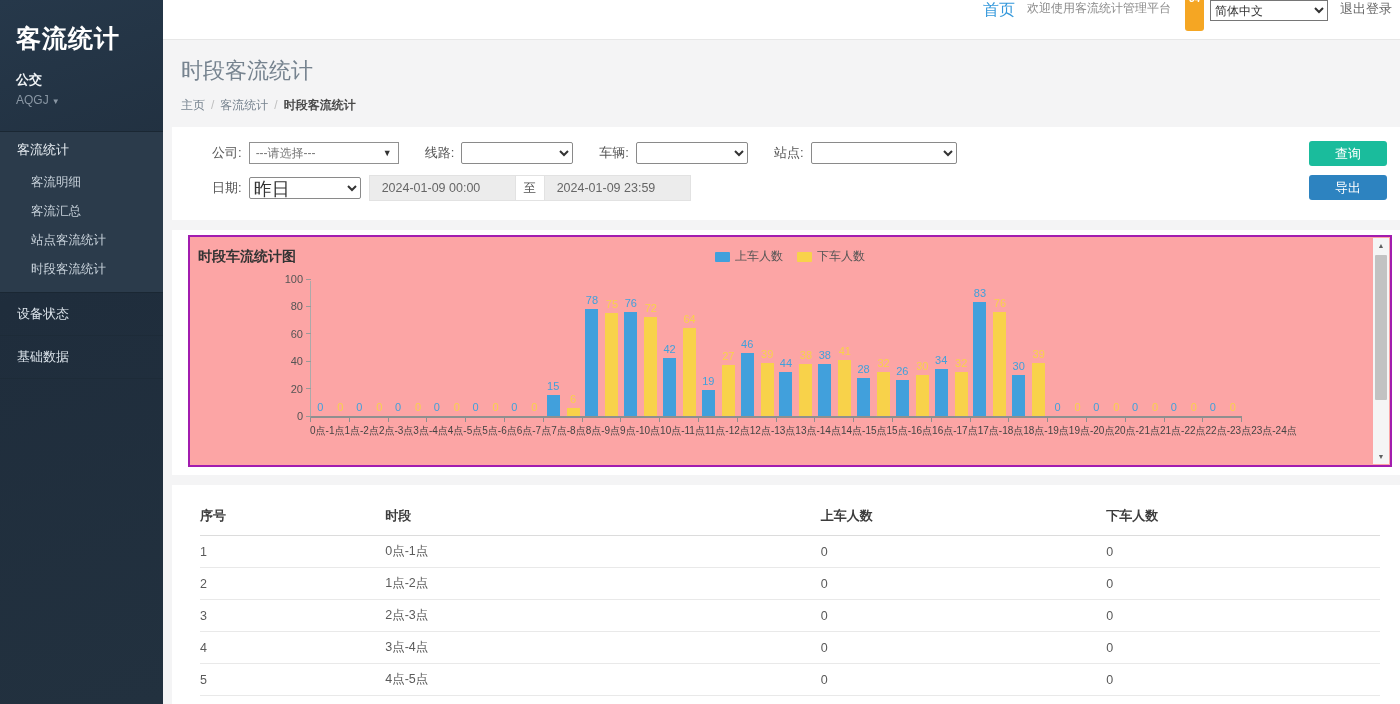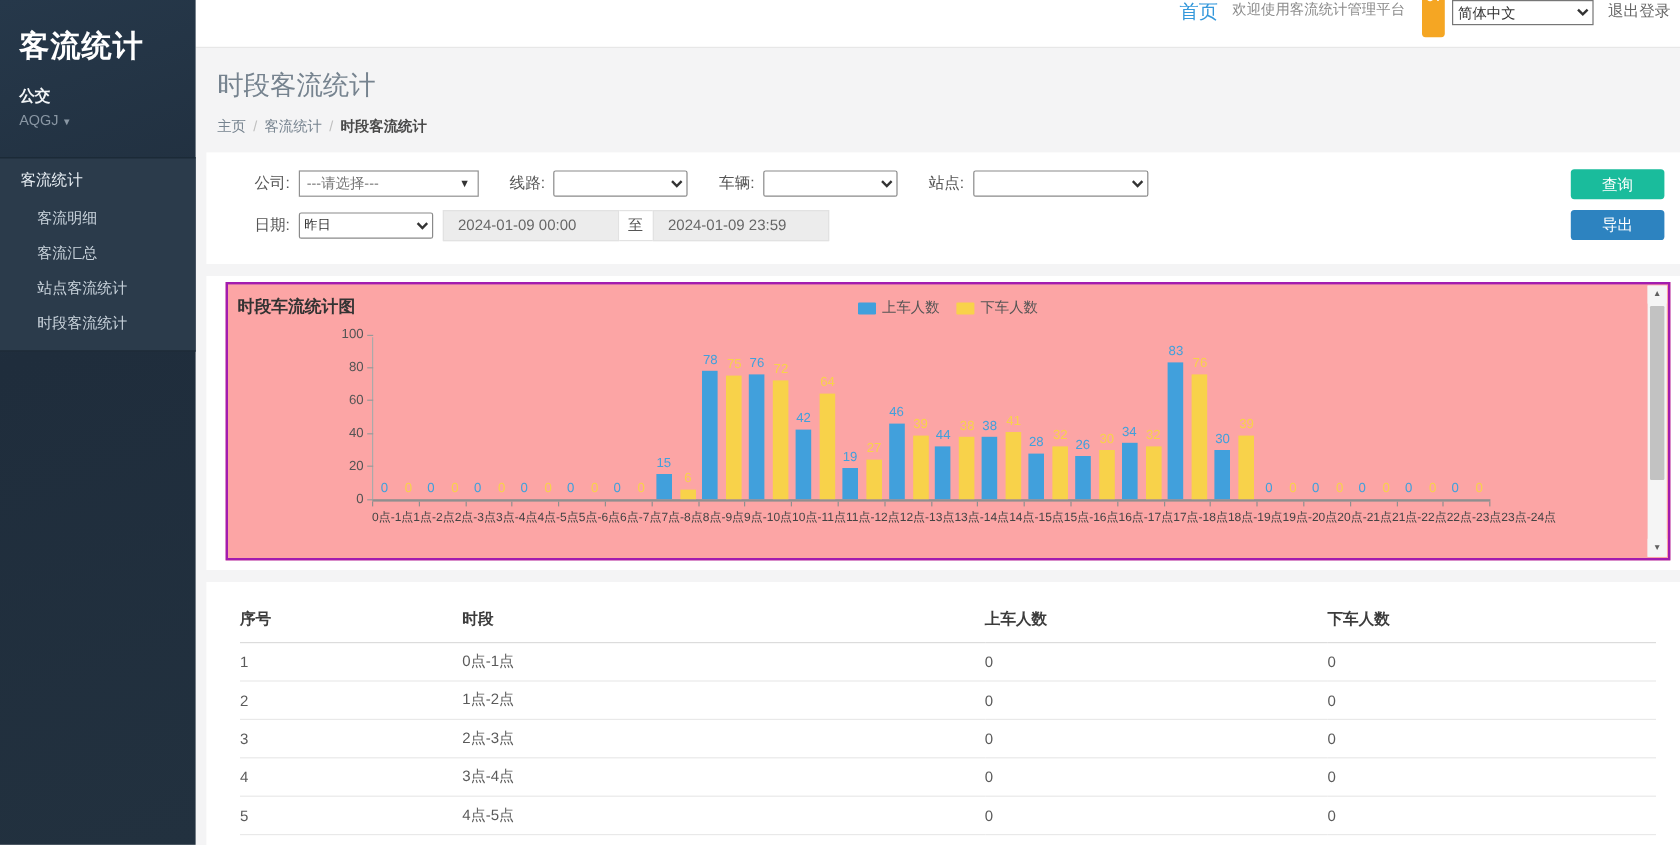--- a/index.html
+++ b/index.html
@@ -43,21 +43,21 @@
 
   
   .panel { background:#ffffff; margin-left:9px; }
   .filter-panel { margin-top:13px; height:93px; position:relative; padding:15px 110px 0 40px; }
   .filter-row { display:flex; align-items:center; margin-bottom:11px; }
   .f-label { color:#555; font-size:13px; margin-right:7px; white-space:nowrap; }
   .combo { width:150px; height:22px; border:1px solid #919191; background:#fff; display:flex;
            align-items:center; justify-content:space-between; padding:0 6px; cursor:pointer; margin-right:26px; }
   .combo .combo-text { color:#777; font-size:12px; }
   .combo .tri { color:#333; font-size:9px; }
-  .plain-select { height:22px; border:1px solid #8a8a8a; border-radius:2px; background:#fff; font-size:11px; color:#333; margin-right:26px; }
+  .plain-select { height:22px; border:1px solid #8a8a8a; border-radius:2px; background:#fff; font-size:18px; color:#333; margin-right:26px; }
   .sel-line { width:112px; } .sel-vehicle { width:112px; } .sel-station { width:146px; margin-right:0; }
   .sel-preset { width:112px; margin-right:8px; }
   .date-box { background:#ececec; height:26px; width:147px; display:flex; align-items:center;
               padding-left:12px; color:#666; font-size:12.5px; border:1px solid #e2e2e2; }
   .date-sep { background:#fff; border-top:1px solid #e2e2e2; border-bottom:1px solid #e2e2e2;
               height:26px; width:28px; display:flex; align-items:center; justify-content:center; color:#555; font-size:12.5px; }
   .btn-col { position:absolute; right:13px; top:14px; display:flex; flex-direction:column; gap:9px; }
   .btn { width:78px; height:25px; border:none; border-radius:3px; color:#fff; font-size:13px; cursor:pointer;
          font-family:"Liberation Sans",sans-serif; }
   .btn-query { background:#1abc9c; } .btn-export { background:#2d83c0; }
@@ -115,20 +115,24 @@
   <div class="menu">
     <div class="menu-section">
       <div class="menu-section-header">客流统计</div>
       <div id="submenu">
           <div class="submenu-item">客流明细</div>
           <div class="submenu-item">客流汇总</div>
           <div class="submenu-item">站点客流统计</div>
           <div class="submenu-item">时段客流统计</div>
         </div>
     </div>
+    <div id="menu-rest">
+        <div class="menu-item">设备状态</div>
+        <div class="menu-item">基础数据</div>
+      </div>
   </div>
 </div>
 
 <div class="main">
 
   <div class="topbar">
     <a class="home-link">首页</a>
     <span class="welcome-text">欢迎使用客流统计管理平台</span>
     <span class="count-badge">34</span>
     <select class="lang-select">
@@ -291,21 +295,21 @@
                 <span class="val" style="color: rgb(65, 160, 220);">42</span>
               </div>
               <div class="bar" style="background: rgb(248, 210, 74); height: 87.68px;">
                 <span class="val" style="color: rgb(248, 210, 74);">64</span>
               </div>
             </div>
             <div class="group">
               <div class="bar" style="background: rgb(65, 160, 220); height: 26.03px;">
                 <span class="val" style="color: rgb(65, 160, 220);">19</span>
               </div>
-              <div class="bar" style="background: rgb(248, 210, 74); height: 33px;">
+              <div class="bar" style="background: rgb(248, 210, 74); height: 51px;">
                 <span class="val" style="color: rgb(248, 210, 74);">27</span>
               </div>
             </div>
             <div class="group">
               <div class="bar" style="background: rgb(65, 160, 220); height: 63.02px;">
                 <span class="val" style="color: rgb(65, 160, 220);">46</span>
               </div>
               <div class="bar" style="background: rgb(248, 210, 74); height: 53.43px;">
                 <span class="val" style="color: rgb(248, 210, 74);">39</span>
               </div>

